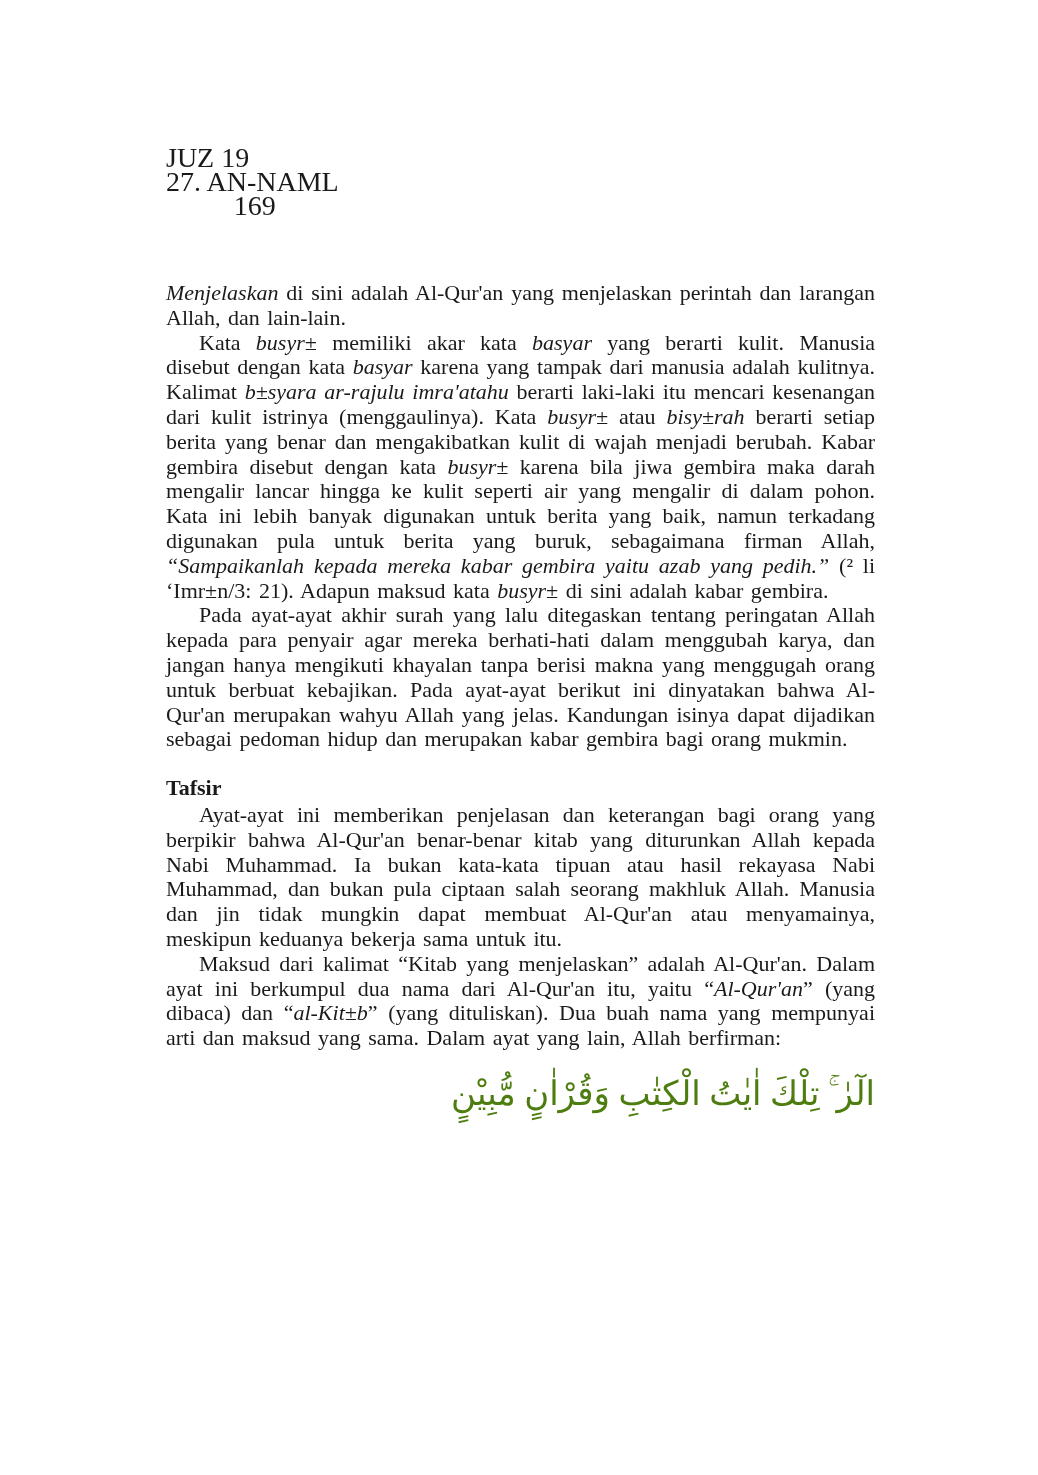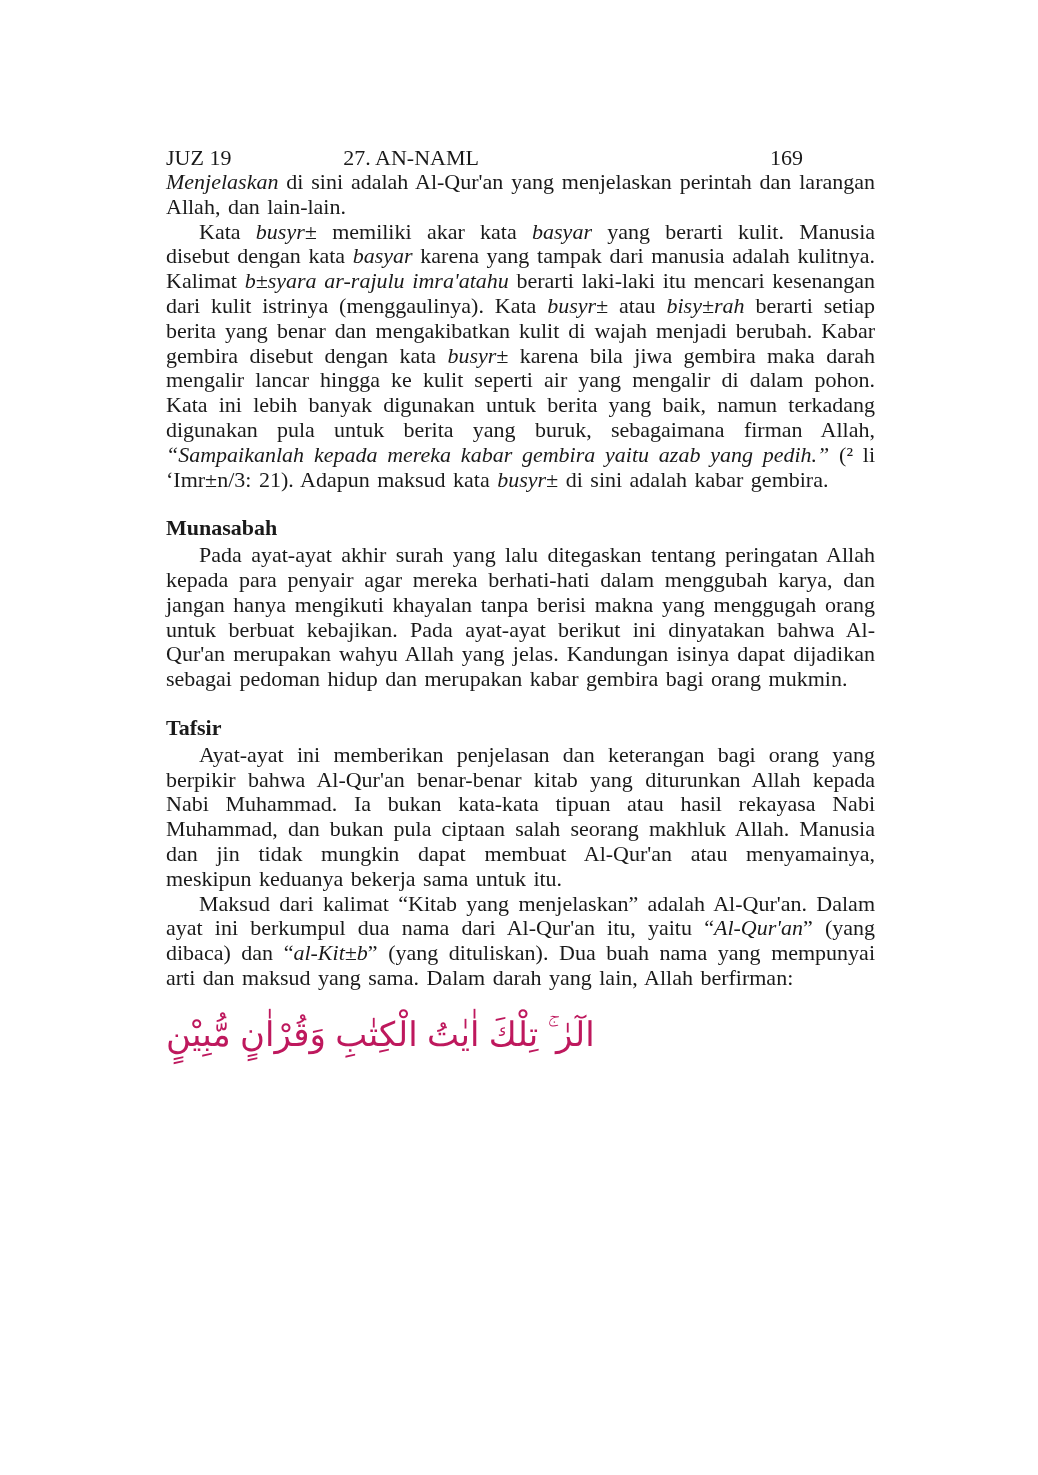--- a/index.html
+++ b/index.html
@@ -6,47 +6,47 @@
   .page{
     position:relative;
     width:1038px;height:1475px;
     box-sizing:border-box;
     background:#ffffff;
     padding:146px 163px 0 166px;
     font-family:"Liberation Serif","DejaVu Serif",serif;
     color:#1a1a1a;
     overflow:hidden;
   }
-  .header{display:flex;font-size:22px;line-height:24px;}
+  .header{display:flex;font-size:28px;line-height:24px;flex-direction:column;}
   .h-left{width:25%;text-align:left;}
   .h-center{flex:1;text-align:left;}
   .h-right{width:25%;text-align:center;}
 
   .para{
     font-size:22px;
     line-height:24.8px;
     text-align:justify;
     margin:0;
     word-spacing:2px;
   }
-  .intro{}
+  .intro{margin-top:63px;}
   .subheading{
     margin-top:27px;margin-bottom:9px;
     line-height:40px;text-align:left;
   }
   .section-h{
     font-size:22px;line-height:24.8px;
     margin:24px 0 2px;font-weight:bold;
   }
   .indent{text-indent:33px;}
   .arabic{
-    font-family:Liberation Sans, sans-serif;
+    font-family:Liberation Serif, serif;
     font-size:34px;line-height:62px;
-    text-align:left;direction:rtl;
-    margin:12px 0 8px;color:#be185d;
+    text-align:right;direction:rtl;
+    margin:12px 0 8px;color:#4d7c0f;
   }
   .caption{margin-top:4px;}
   .it{font-style:italic;}
   .ar{
     font-family:"DejaVu Sans",sans-serif;
     font-size:25px;line-height:1;
     vertical-align:-3px;
   }
 </style>
 </head>
@@ -58,27 +58,26 @@
     <span class="h-left">JUZ 19</span>
     <span class="h-center">27. AN-NAML</span>
     <span class="h-right">169</span>
   </div>
 
   <p class="para intro"><span class="it">Menjelaskan</span><span> di sini adalah Al-Qur'an yang menjelaskan perintah dan larangan Allah, dan lain-lain.</span></p>
 
 
   <p class="para indent"><span>Kata </span><span class="it">busyr±</span><span> memiliki akar kata </span><span class="it">basyar</span><span> yang berarti kulit. Manusia disebut dengan kata </span><span class="it">basyar</span><span> karena yang tampak dari manusia adalah kulitnya. Kalimat </span><span class="it">b±syara ar-rajulu imra'atahu</span><span> berarti laki-laki itu mencari kesenangan dari kulit istrinya (menggaulinya). Kata </span><span class="it">busyr±</span><span> atau </span><span class="it">bisy±rah</span><span> berarti setiap berita yang benar dan mengakibatkan kulit di wajah menjadi berubah. Kabar gembira disebut dengan kata </span><span class="it">busyr±</span><span> karena bila jiwa gembira maka darah mengalir lancar hingga ke kulit seperti air yang mengalir di dalam pohon. Kata ini lebih banyak digunakan untuk berita yang baik, namun terkadang digunakan pula untuk berita yang buruk, sebagaimana firman Allah, </span><span class="it">“Sampaikanlah kepada mereka kabar gembira yaitu azab yang pedih.”</span><span> (² li ‘Imr±n/3: 21). Adapun maksud kata </span><span class="it">busyr±</span><span> di sini adalah kabar gembira.</span></p>
 
-  <h3 class="section-h">Munasabah</h3>
 
   <p class="para indent"><span>Pada ayat-ayat akhir surah yang lalu ditegaskan tentang peringatan Allah kepada para penyair agar mereka berhati-hati dalam menggubah karya, dan jangan hanya mengikuti khayalan tanpa berisi makna yang menggugah orang untuk berbuat kebajikan. Pada ayat-ayat berikut ini dinyatakan bahwa Al-Qur'an merupakan wahyu Allah yang jelas. Kandungan isinya dapat dijadikan sebagai pedoman hidup dan merupakan kabar gembira bagi orang mukmin.</span></p>
 
   <h3 class="section-h">Tafsir</h3>
 
 
   <p class="para indent"><span>Ayat-ayat ini memberikan penjelasan dan keterangan bagi orang yang berpikir bahwa Al-Qur'an benar-benar kitab yang diturunkan Allah kepada Nabi Muhammad. Ia bukan kata-kata tipuan atau hasil rekayasa Nabi Muhammad, dan bukan pula ciptaan salah seorang makhluk Allah. Manusia dan jin tidak mungkin dapat membuat Al-Qur'an atau menyamainya, meskipun keduanya bekerja sama untuk itu.</span></p>
 
-  <p class="para indent"><span>Maksud dari kalimat “Kitab yang menjelaskan” adalah Al-Qur'an. Dalam ayat ini berkumpul dua nama dari Al-Qur'an itu, yaitu “</span><span class="it">Al-Qur'an</span><span>” (yang dibaca) dan “</span><span class="it">al-Kit±b</span><span>” (yang dituliskan). Dua buah nama yang mempunyai arti dan maksud yang sama. Dalam darah yang lain, Allah berfirman:</span></p>
+  <p class="para indent"><span>Maksud dari kalimat “Kitab yang menjelaskan” adalah Al-Qur'an. Dalam ayat ini berkumpul dua nama dari Al-Qur'an itu, yaitu “</span><span class="it">Al-Qur'an</span><span>” (yang dibaca) dan “</span><span class="it">al-Kit±b</span><span>” (yang dituliskan). Dua buah nama yang mempunyai arti dan maksud yang sama. Dalam ayat yang lain, Allah berfirman:</span></p>
 
   <p class="arabic" dir="rtl">الٓرٰ ۚ تِلْكَ اٰيٰتُ الْكِتٰبِ وَقُرْاٰنٍ مُّبِيْنٍ</p>
 
 
 </div>
 
 </body></html>

